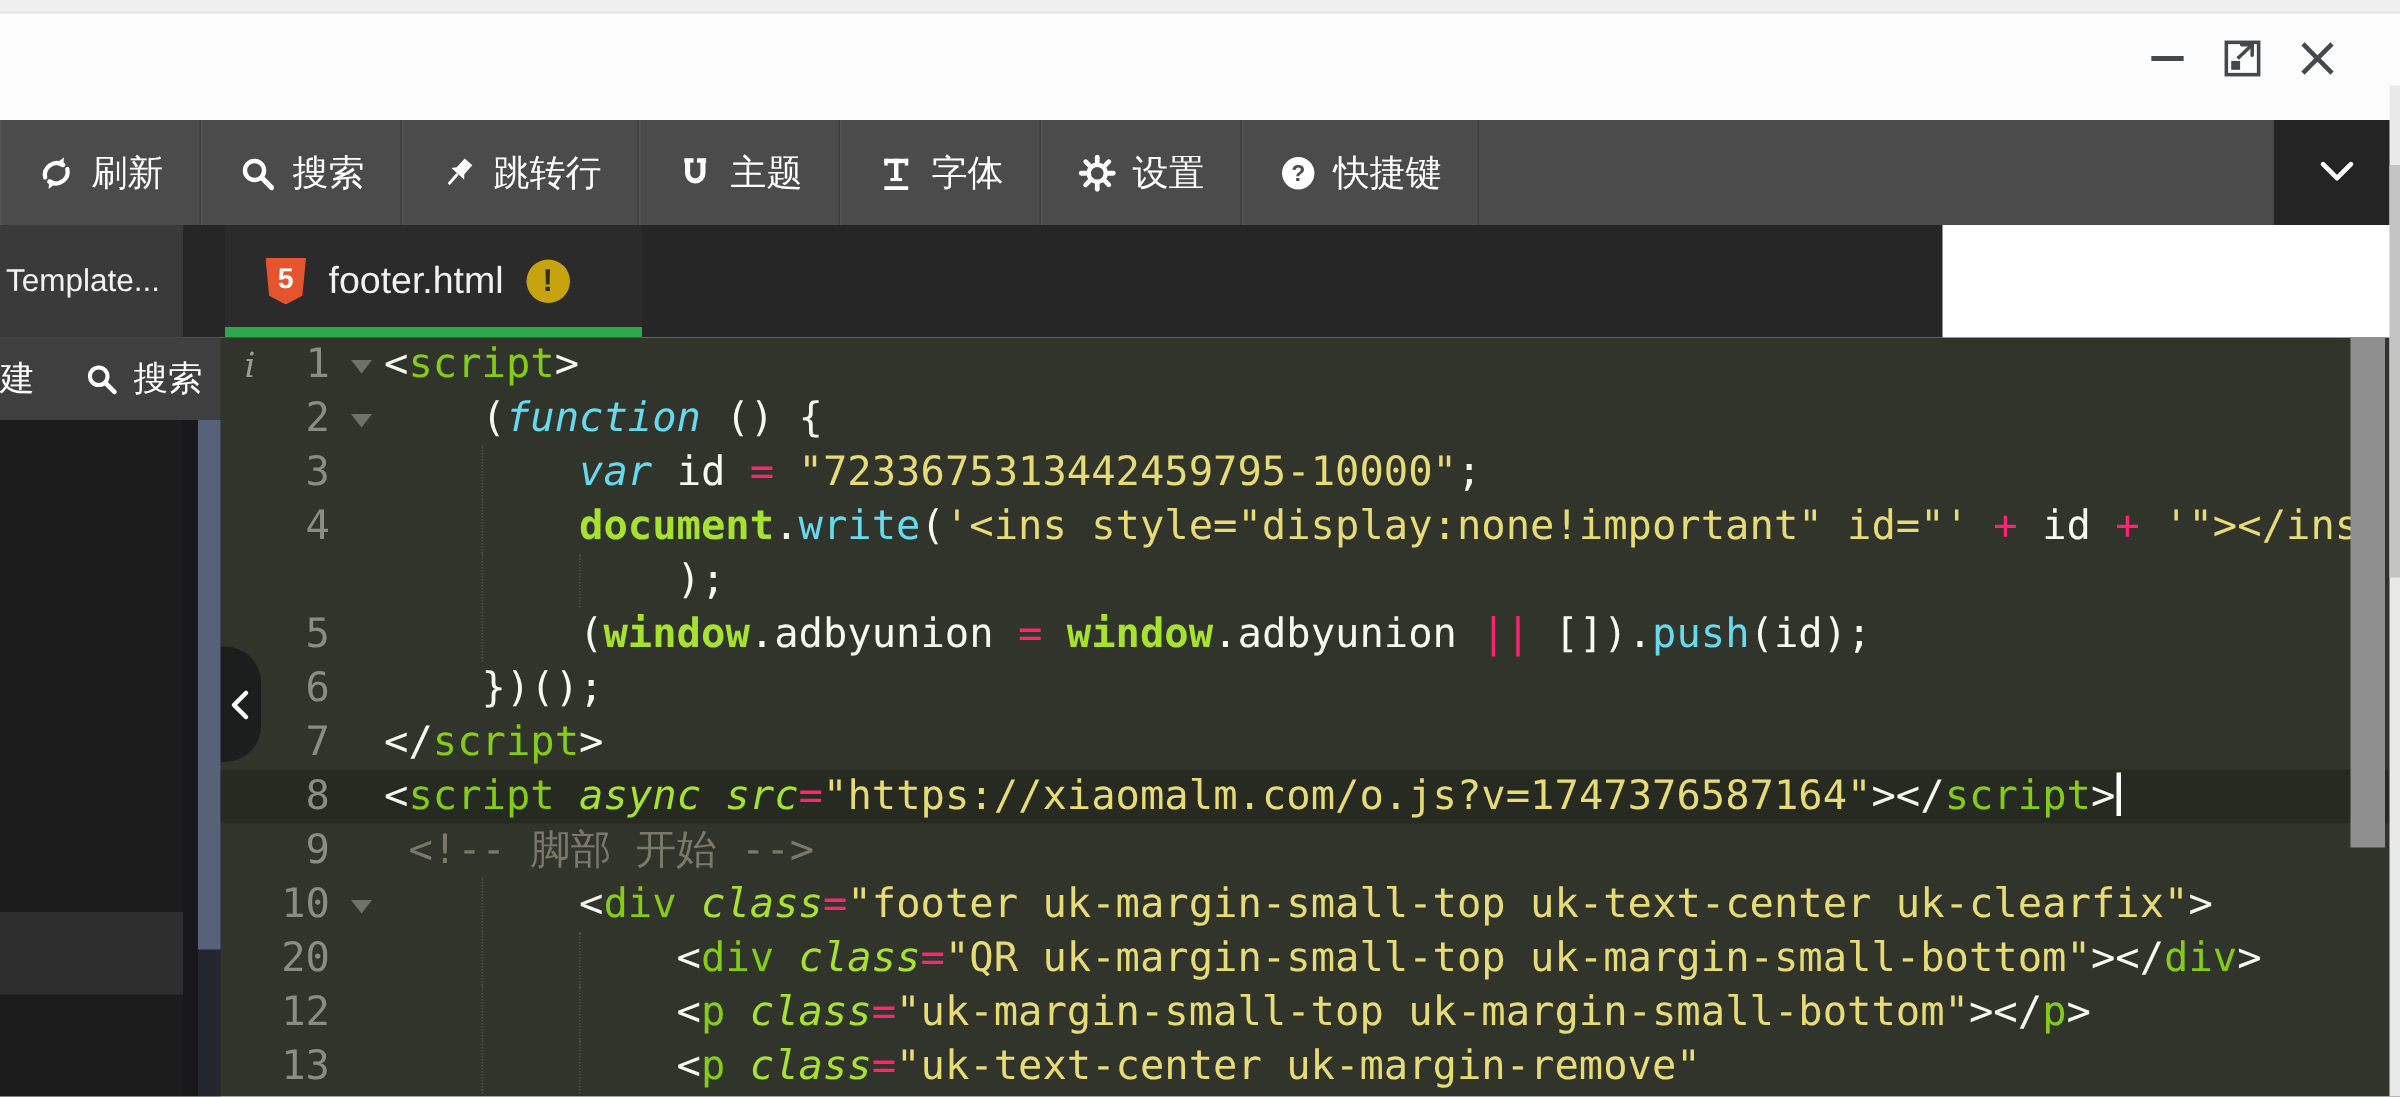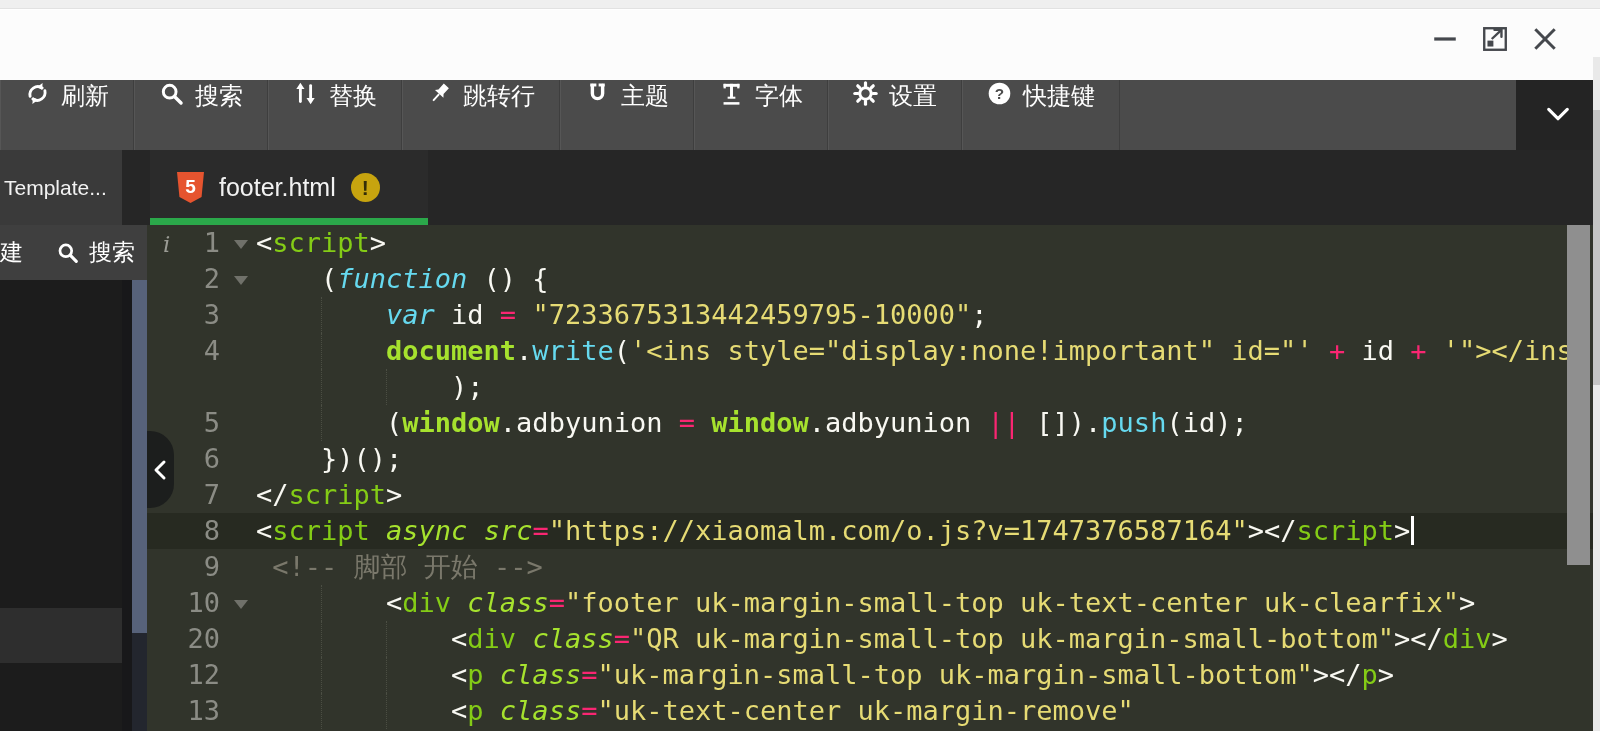--- a/index.html
+++ b/index.html
@@ -10,31 +10,31 @@
   
   .top-strip { position:absolute; left:0; top:0; width:1600px; height:9px;
                background:#efefef; border-bottom:1px solid #e2e2e2; }
   .titlebar { position:absolute; left:0; top:10px; width:1600px; height:70px; background:#fcfcfc; }
   .win-controls { position:absolute; right:38px; top:14px; display:flex; align-items:center; gap:16px; }
   .win-btn { width:34px; height:34px; display:flex; align-items:center; justify-content:center; cursor:default; }
 
   
   .toolbar { position:absolute; left:0; top:80px; width:1600px; height:70px;
              background:#4b4b4b; display:flex; align-items:stretch; }
-  .tbtn { display:flex; gap:11px; padding:0 24px;
+  .tbtn { display:flex; align-items:center; gap:11px; padding:0 24px;
           border-right:1px solid #3e3e3e; box-shadow:inset 1px 0 0 #565656; }
   .tbtn .tlabel { color:#fff; font-size:24px; white-space:nowrap; }
   .ticon { width:26px; height:26px; display:inline-flex; align-items:center; justify-content:center; }
   .ticon svg { width:25px; height:25px; }
   .toolbar-fill { flex:1; }
   .chevron-block { width:84px; height:70px; background:#242424; display:flex;
                    align-items:center; justify-content:center; }
 
   
-  .tabrow { position:absolute; left:0; top:150px; width:1600px; height:75px; background:#262626; }
+  .tabrow { position:absolute; left:0; top:150px; width:1295px; height:75px; background:#262626; }
   .sidebar-header { position:absolute; left:0; top:0; width:122px; height:75px; background:#3a3a3a;
                     display:flex; align-items:center; padding-left:4px; overflow:hidden; }
   .sidebar-header span { color:#f2f2f2; font-size:21px; white-space:nowrap; }
   .tab { position:absolute; left:150px; top:0; width:278px; height:75px; background:#2b2b2b;
          display:flex; align-items:center; gap:15px; padding-left:27px; }
   .tab-underline { position:absolute; left:150px; bottom:0; width:278px; height:7px; background:#2ba84a; }
   .html5-shield { width:27px; height:31px; background:#e6542f;
                   clip-path:polygon(0 0,100% 0,91% 81%,50% 100%,9% 81%);
                   display:flex; align-items:center; justify-content:center; }
   .html5-shield span { color:#fff; font-weight:bold; font-size:19px; margin-top:-2px; }
@@ -143,31 +143,20 @@
             <svg viewBox="0 0 22 22">
               <circle cx="9.4" cy="9.4" r="5.6" fill="none" stroke="#fff" stroke-linecap="round" stroke-width="2.6"></circle>
               <line x1="13.8" y1="13.8" x2="19.4" y2="19.4" stroke="#fff" stroke-width="3" stroke-linecap="round"></line>
             </svg>
           </span>
           <span class="tlabel">搜索</span>
         </div>
         <div class="tbtn">
           <span class="ticon">
             <svg viewBox="0 0 22 22">
-              <path d="M6.5 18V6.5" fill="none" stroke="#fff" stroke-linecap="round" stroke-width="2.5"></path>
-              <path d="M6.5 1.6 2.9 7h7.2z" fill="#fff"></path>
-              <path d="M15.5 4v11.5" fill="none" stroke="#fff" stroke-linecap="round" stroke-width="2.5"></path>
-              <path d="M15.5 20.4 11.9 15h7.2z" fill="#fff"></path>
-            </svg>
-          </span>
-          <span class="tlabel">替换</span>
-        </div>
-        <div class="tbtn">
-          <span class="ticon">
-            <svg viewBox="0 0 22 22">
               <g transform="rotate(42 11 11)" fill="#fff">
                 <path d="M8 2h6v7l2 2.4H6L8 9z"></path>
                 <rect x="10.2" y="11.4" width="1.7" height="8.2" rx="0.8"></rect>
               </g>
             </svg>
           </span>
           <span class="tlabel">跳转行</span>
         </div>
         <div class="tbtn">
           <span class="ticon">

